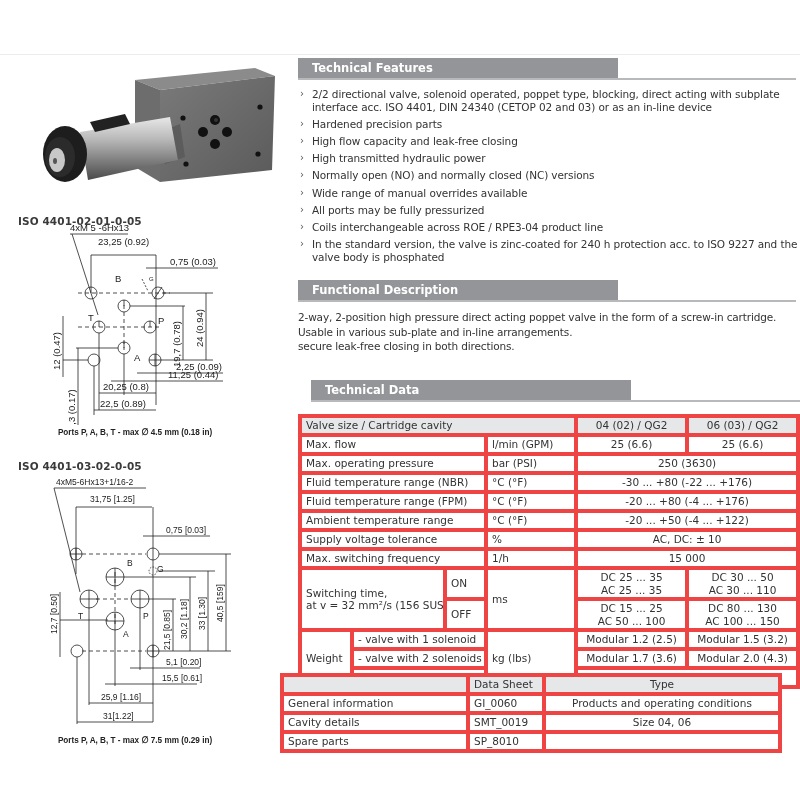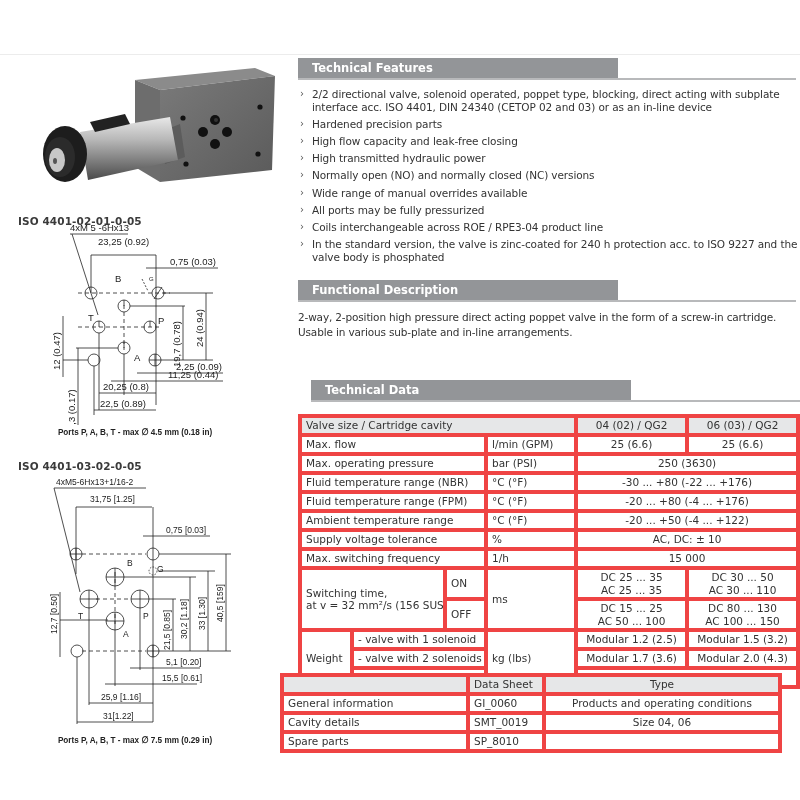--- a/index.html
+++ b/index.html
@@ -266,20 +266,21 @@
 </ul>
 
 <div class="section-header" style="top:280px;">
   <div class="bar"></div>
   <div class="line"></div>
   <div class="title">Functional Description</div>
 </div>
 <div class="func-desc">
   <div>2-way, 2-position high pressure direct acting poppet valve in the form of a screw-in cartridge.</div>
   <div>Usable in various sub-plate and in-line arrangements.</div>
+  <div>secure leak-free closing in both directions.</div>
 </div>
 
 <div class="section-header" style="top:380px;margin-left:13px;">
   <div class="bar"></div>
   <div class="line"></div>
   <div class="title">Technical Data</div>
 </div>
 
 <table class="tech-table">
   <colgroup>

